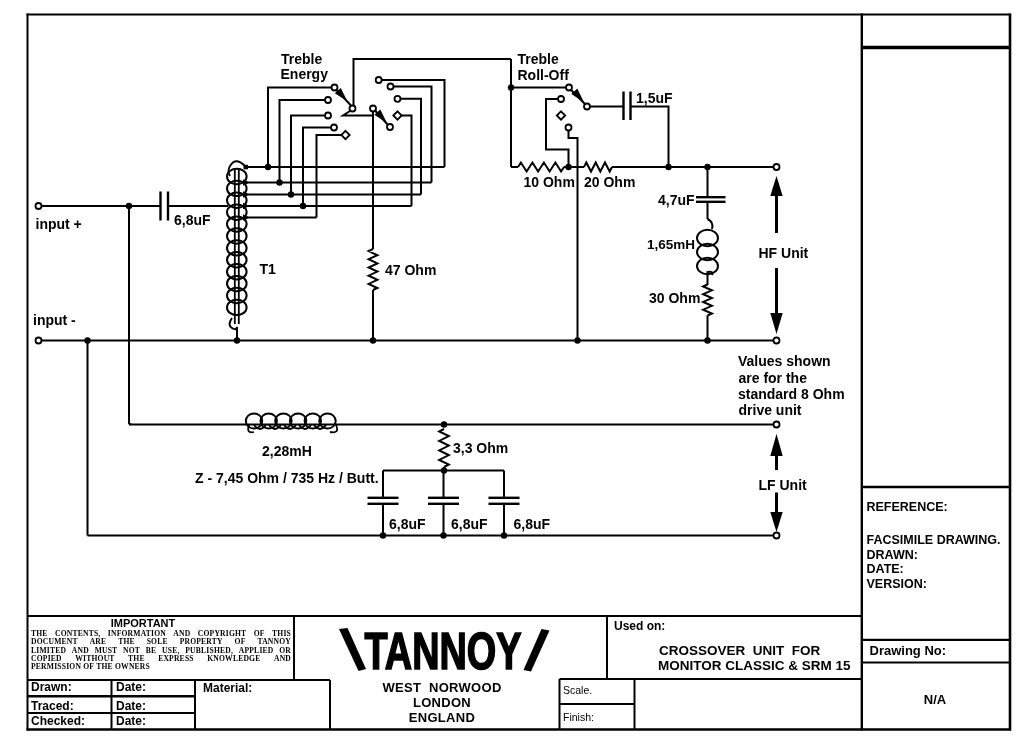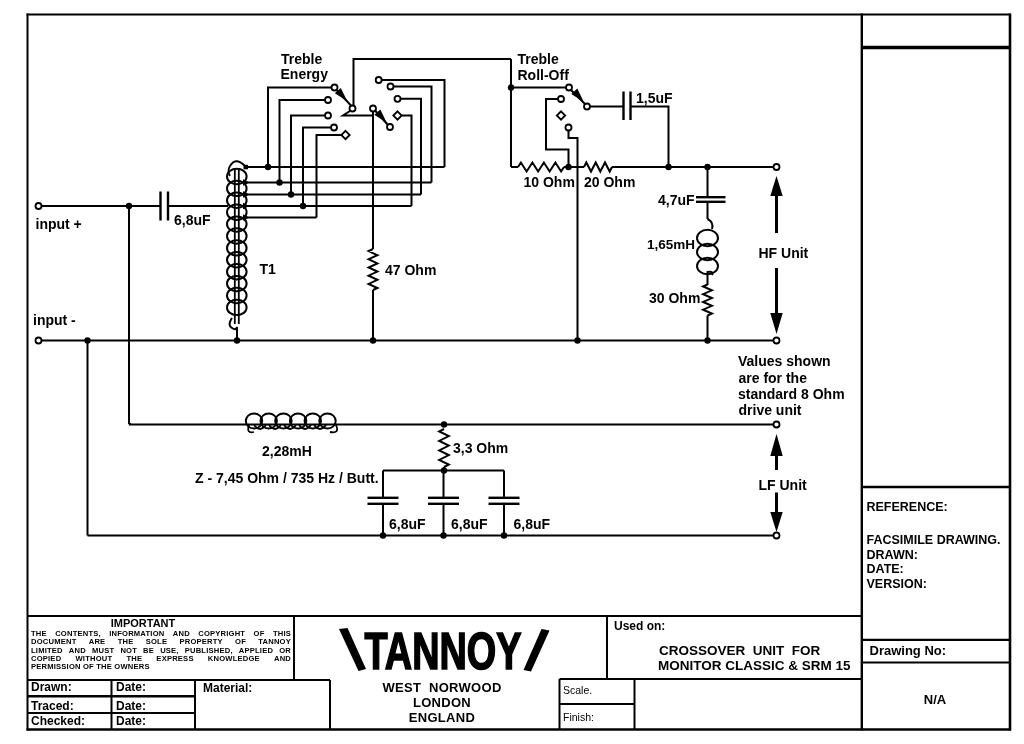--- a/index.html
+++ b/index.html
@@ -1,17 +1,17 @@
 <!DOCTYPE html>
 <html><head>
 <meta charset="utf-8">
 <style>
   html,body { margin:0; padding:0; background:#fff; width:1024px; height:744px; overflow:hidden; }
   svg text { font-family:"Liberation Sans", sans-serif; fill:#000; }
-  .imp { position:absolute; left:31px; top:630px; width:260px; font-family:Liberation Sans, sans-serif;
+  .imp { position:absolute; left:31px; top:630px; width:260px; font-family:Liberation Serif, serif;
          font-size:7.6px; font-weight:bold; line-height:8.3px; text-align:justify; color:#000;
          letter-spacing:0.2px; transform:translateZ(0); }
 </style>
 </head>
 <body>
 <svg width="1024" height="744" viewBox="0 0 1024 744" style="position:absolute;left:0;top:0;transform:translateZ(0)">
 
 <line x1="27.5" y1="13.5" x2="27.5" y2="730.5" stroke="#000" stroke-width="2"></line>
 
 <line x1="26.5" y1="14.5" x2="861" y2="14.5" stroke="#000" stroke-width="2"></line>

